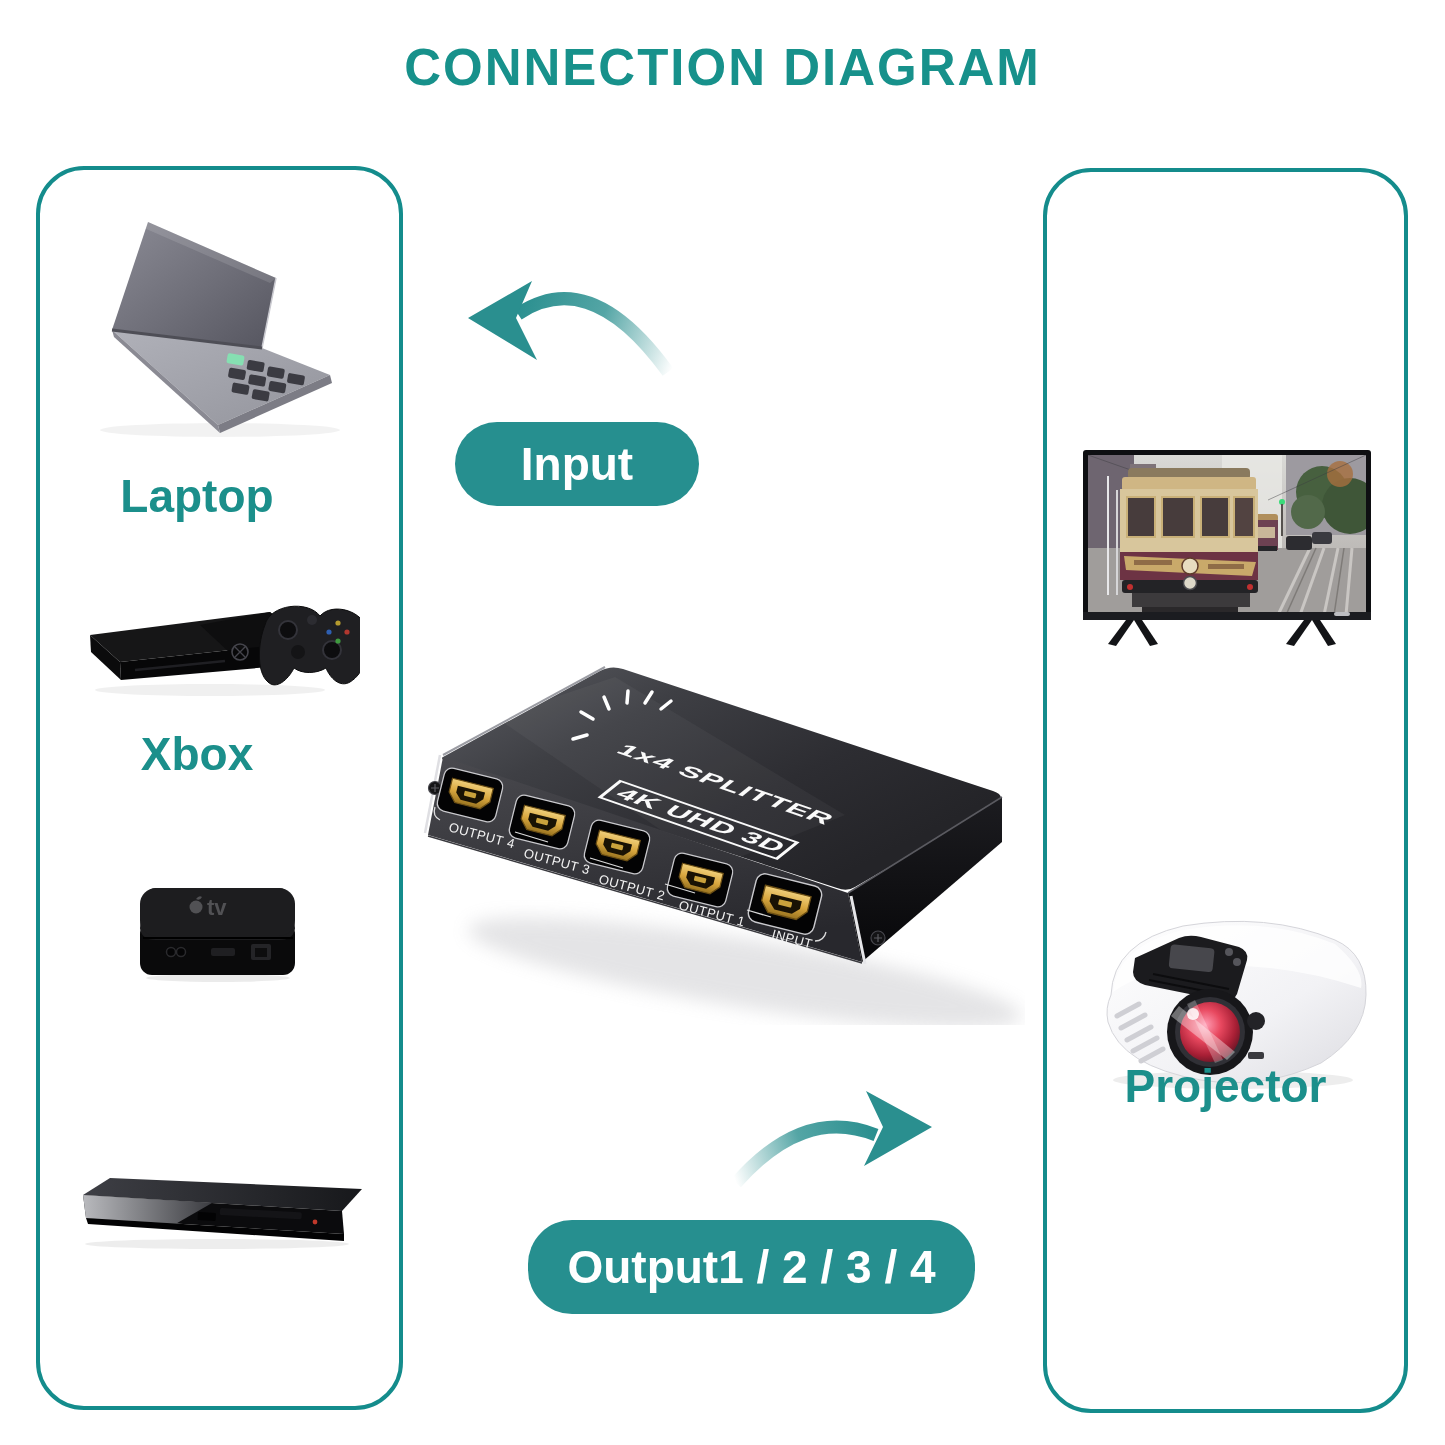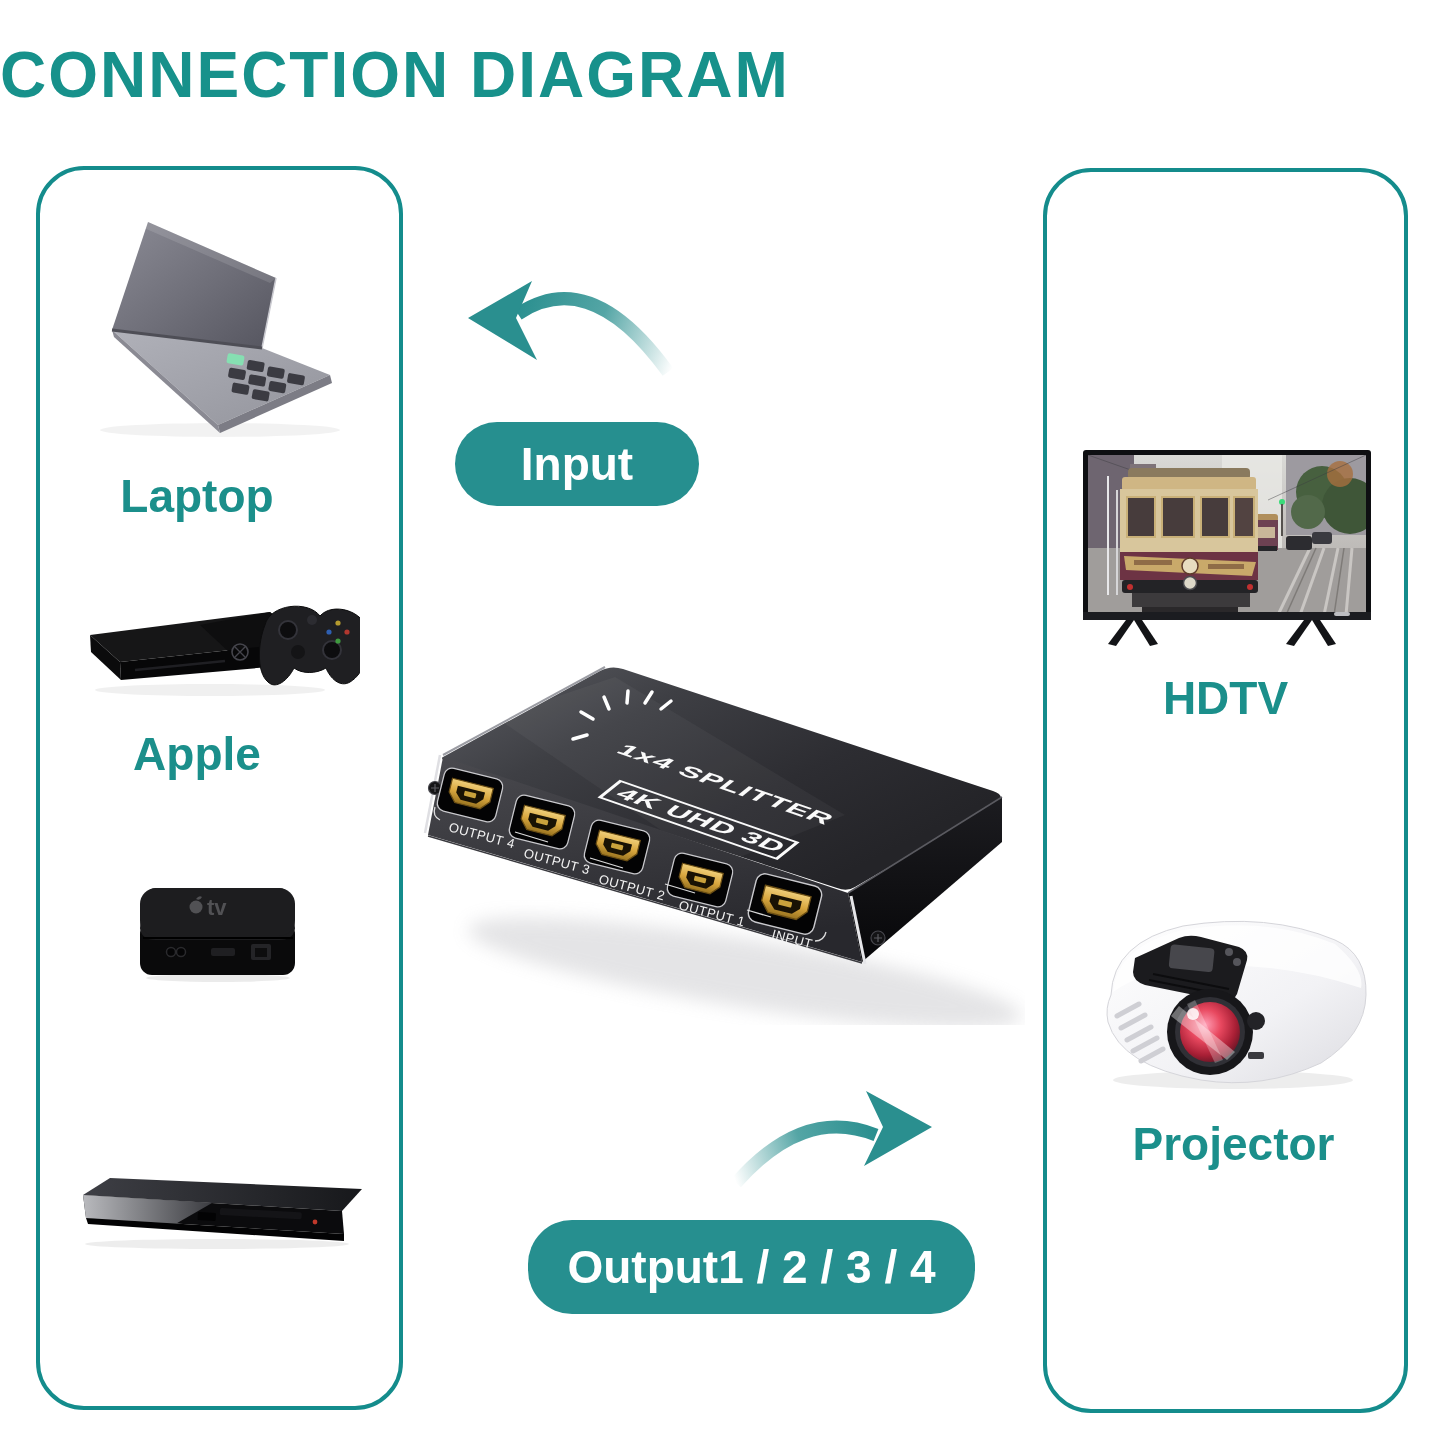--- a/index.html
+++ b/index.html
@@ -3,21 +3,21 @@
 <meta charset="utf-8">
 <style>
   html,body { margin:0; padding:0; background:#ffffff; }
   #stage {
     position:relative; width:1445px; height:1445px; background:#ffffff;
     font-family:"Liberation Sans", sans-serif; overflow:hidden;
   }
   .abs { position:absolute; }
   #page-title {
     position:absolute; left:0; top:38px; width:1445px;
-    text-align:left; font-size:64px; font-weight:bold;
+    text-align:center; font-size:51px; font-weight:bold;
     letter-spacing:2px; color:#17918b; margin:0;
   }
   .panel {
     position:absolute; border:4px solid #148c8c; border-radius:48px;
     background:#ffffff;
   }
   #sources-panel  { left:36px;   top:166px; width:359px; height:1236px; }
   #displays-panel { left:1043px; top:168px; width:357px; height:1237px; }
   .device-label {
     position:absolute; text-align:center; font-weight:bold;
@@ -91,21 +91,21 @@
              C176,82 178,52 185,35 Z" fill="#1f1f22" stroke="#0c0c0d" stroke-width="1"></path>
     <circle cx="208" cy="40" r="9" fill="#0d0d0f" stroke="#33333a" stroke-width="2"></circle>
     <circle cx="252" cy="60" r="9" fill="#0d0d0f" stroke="#33333a" stroke-width="2"></circle>
     <circle cx="218" cy="62" r="7" fill="#141416"></circle>
     <circle cx="258" cy="33" r="2.6" fill="#b59b2e"></circle>
     <circle cx="267" cy="42" r="2.6" fill="#b1372f"></circle>
     <circle cx="249" cy="42" r="2.6" fill="#2e5fb1"></circle>
     <circle cx="258" cy="51" r="2.6" fill="#3f9b3f"></circle>
     <circle cx="232" cy="30" r="5" fill="#2c2c31"></circle>
   </svg>
-  <div class="device-label lbl-left" style="top:728px;">Apple</div>
+  <div class="device-label lbl-left" style="top:728px;">Xbox</div>
 
   <svg class="abs" style="left:133px; top:882px;" width="175" height="100" viewBox="0 0 175 100">
     <ellipse cx="85" cy="96" rx="72" ry="4" fill="#000000" opacity="0.08"></ellipse>
     <rect x="7" y="40" width="155" height="53" rx="12" fill="#0a0a0b"></rect>
     <path d="M7,54 Q7,6 23,6 L146,6 Q162,6 162,54 L162,44 Q162,58 146,58 L23,58 Q7,58 7,44 Z" fill="#1d1d1f"></path>
     <rect x="7" y="6" width="155" height="48" rx="16" fill="#1d1d1f"></rect>
     <line x1="10" y1="56" x2="160" y2="56" stroke="#000000" stroke-width="2"></line>
     <g fill="#515154">
       <circle cx="63" cy="25" r="6.5"></circle>
       <path d="M63,17 q3,-4 6,-2 q-2,4 -6,2"></path>
@@ -209,21 +209,20 @@
       <rect x="70" y="167" width="96" height="7" fill="#2a282a"></rect>
     </g>
     <rect x="11" y="172" width="288" height="8" fill="#1b1c20"></rect>
     <rect x="262" y="172" width="16" height="4" rx="2" fill="#cfd0d4" opacity="0.9"></rect>
 
     <path d="M62,180 L70,180 L86,204 L78,206 Z" fill="#131417"></path>
     <path d="M62,180 L54,180 L36,204 L44,206 Z" fill="#131417"></path>
     <path d="M240,180 L248,180 L264,204 L256,206 Z" fill="#131417"></path>
     <path d="M240,180 L232,180 L214,204 L222,206 Z" fill="#131417"></path>
   </svg>
-  <div class="device-label lbl-right" style="top:672px;">HDTV</div>
 
   <svg class="abs" style="left:1083px; top:900px;" width="285" height="195" viewBox="0 0 285 195">
     <defs>
       <linearGradient id="pjBody" x1="0" y1="0" x2="1" y2="1">
         <stop offset="0" stop-color="#ffffff"></stop>
           <stop offset="0.6" stop-color="#f2f2f5"></stop>
           <stop offset="1" stop-color="#dcdce1"></stop>
       </linearGradient>
       <radialGradient id="pjLens" cx="0.42" cy="0.38" r="0.75">
         <stop offset="0" stop-color="#ff9db4"></stop>
@@ -253,21 +252,21 @@
     <circle cx="173" cy="121" r="9" fill="#232327"></circle>
     <rect x="165" y="152" width="16" height="7" rx="2" fill="#3a3a3f"></rect>
     <g stroke="#cfcfd4" stroke-width="5" stroke-linecap="round">
       <line x1="34" y1="116" x2="56" y2="104"></line>
       <line x1="38" y1="128" x2="62" y2="115"></line>
       <line x1="44" y1="140" x2="68" y2="127"></line>
       <line x1="50" y1="151" x2="74" y2="138"></line>
       <line x1="58" y1="161" x2="80" y2="149"></line>
     </g>
   </svg>
-  <div class="device-label lbl-right" style="top:1118px;padding-left:8px;">Projector</div>
+  <div class="device-label lbl-right" style="top:1060px;">Projector</div>
 
   <svg class="abs" style="left:415px; top:655px;" width="610" height="370" viewBox="0 0 610 370">
     <defs>
       <linearGradient id="spTop" x1="0" y1="0" x2="0.9" y2="0.7">
         <stop offset="0" stop-color="#5c5d63"></stop>
           <stop offset="0.35" stop-color="#3e3f44"></stop>
         <stop offset="0.7" stop-color="#2d2d32"></stop>
           <stop offset="1" stop-color="#242428"></stop>
       </linearGradient>
       <linearGradient id="spFront" x1="0" y1="0" x2="0.25" y2="1">

